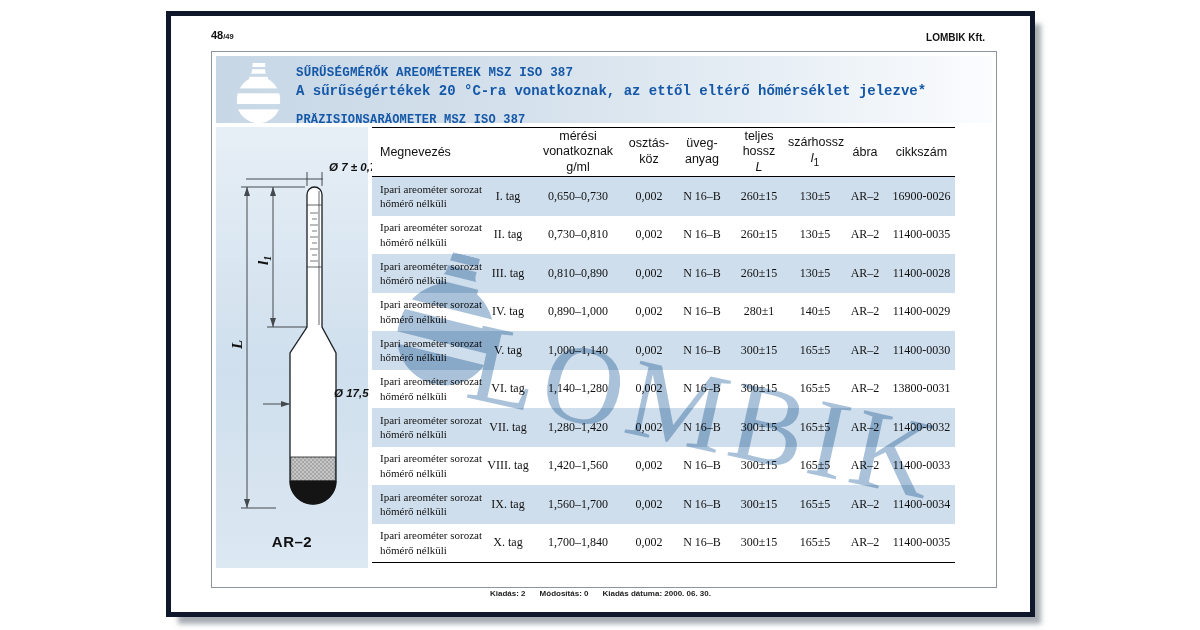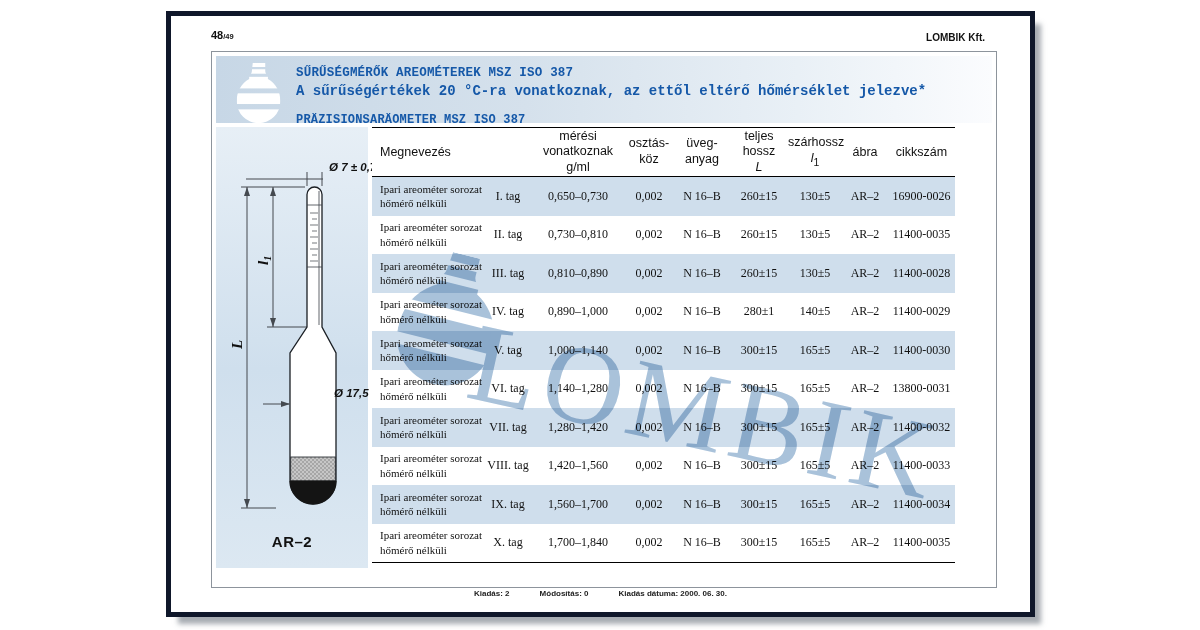--- a/index.html
+++ b/index.html
@@ -70,21 +70,21 @@
   .watermark .wflask{position:absolute;left:18px;top:126px;color:#a9c2da;transform:rotate(14deg);}
   .wtext{
     position:absolute;left:112px;top:178px;
     font-family:"Liberation Serif", serif;font-size:112px;line-height:1;
     letter-spacing:6px;color:#a9c2da;transform:rotate(12.5deg);transform-origin:left top;
     white-space:nowrap;
   }
   
   .footer{
     position:absolute;left:0;bottom:14px;width:100%;
-    display:flex;justify-content:center;gap:30px;
+    display:flex;justify-content:center;gap:14px;
     font-size:8px;font-weight:bold;color:#222;
   }
   .dimtext{font:italic bold 11.5px "Liberation Sans", sans-serif;fill:#111;}
   .dimlabel{font:italic bold 15px "Liberation Serif", serif;fill:#111;}
 </style>
 </head>
 <body>
 
 <svg width="0" height="0" style="position:absolute">
   <defs>

